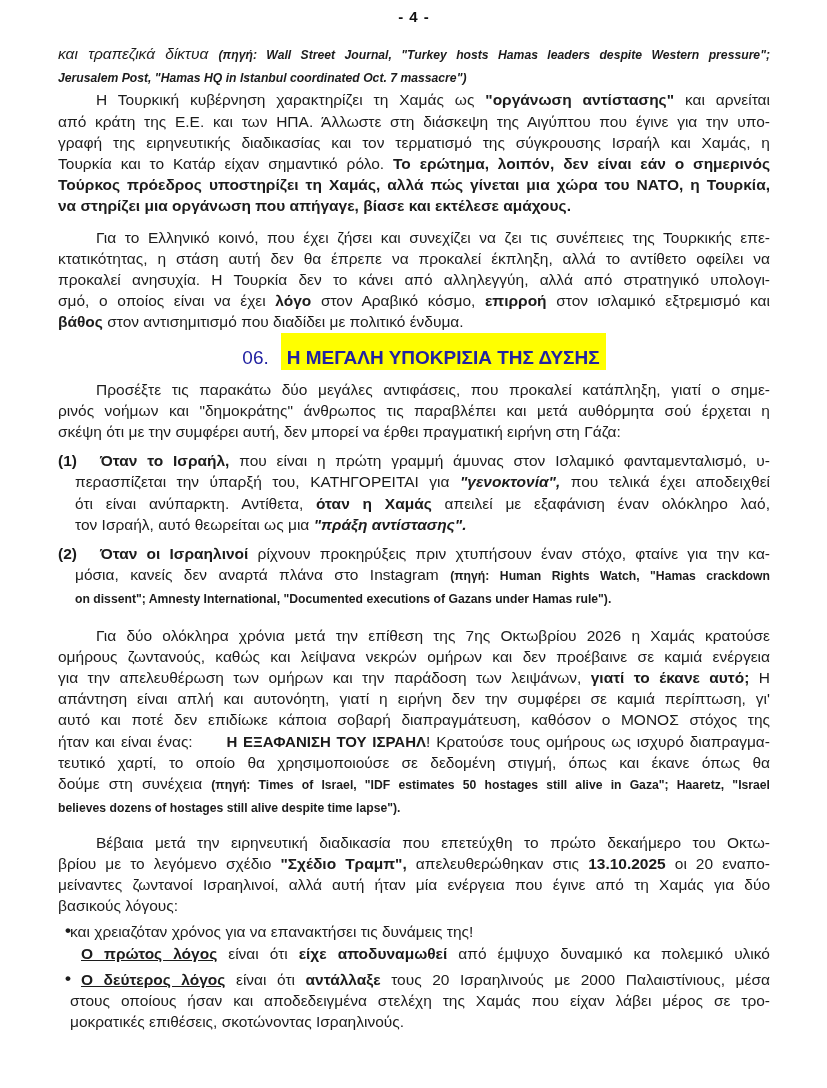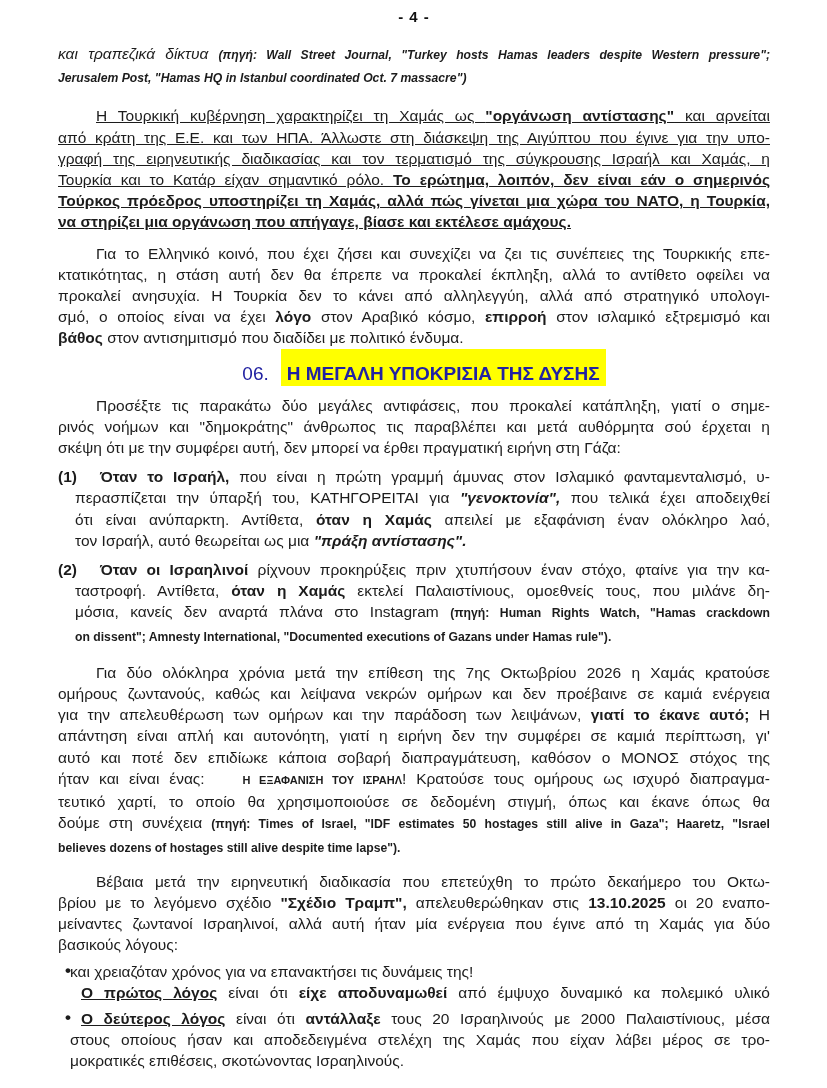--- a/index.html
+++ b/index.html
@@ -25,42 +25,42 @@
   }
   .line{
     line-height:21.2px;
     text-align:justify;
     text-align-last:justify;
     white-space:normal;
   }
   .line.last{text-align-last:left;}
   .block{margin-top:10px;}
   .block:first-child{margin-top:18px;font-style:italic;}
-  .para-turkish-government{margin-top:16px;text-decoration:underline;}
+  .para-turkish-government{margin-top:0;}
   .para-hostages{margin-top:14px;}
   .para-peace-deal{margin-top:12px;}
   .p .line.ind{text-indent:38px;}
   .numbered{position:relative;margin-left:17px;}
   .numbered .line.ind{text-indent:25px;}
   .num-label{
     position:absolute;left:-17px;top:0;
     font-weight:700;line-height:21.2px;
   }
   .numbered{margin-top:8px;}
   .bullet{position:relative;margin-left:12px;margin-top:5px;}
   .bullet .line.ind{text-indent:11px;}
   .dot{
     position:absolute;left:-5px;top:-1px;
     font-weight:700;line-height:21.2px;font-size:17px;
   }
   .run-b{font-weight:700;}
   .run-bi{font-weight:700;font-style:italic;}
   .run-bu{font-weight:700;text-decoration:underline;}
   .run-s{font-weight:700;font-size:12.2px;}
-  .run-bs{font-weight:700;font-size:11px;margin-left:28px;}
+  .run-bs{font-weight:700;font-size:15px;margin-left:28px;}
   .heading-block{
     margin:14px 0 8px 0;
     text-align:center;
     padding-left:20px;
   }
   .h-num{
     color:var(--heading-color,#2222a2);
     font-weight:400;
     font-size:19px;
     margin-right:12px;
@@ -107,21 +107,20 @@
       <div class="block numbered item-israel">
         <span class="num-label">(1)</span>
         <div class="line ind"><span class="run-b">Όταν το Ισραήλ,</span><span> που είναι η πρώτη γραμμή άμυνας στον Ισλαμικό φανταμενταλισμό, υ-</span></div>
         <div class="line"><span>περασπίζεται την ύπαρξή του, ΚΑΤΗΓΟΡΕΙΤΑΙ για </span><span class="run-bi">"γενοκτονία",</span><span> που τελικά έχει αποδειχθεί</span></div>
         <div class="line"><span>ότι είναι ανύπαρκτη. Αντίθετα, </span><span class="run-b">όταν η Χαμάς</span><span> απειλεί με εξαφάνιση έναν ολόκληρο λαό,</span></div>
         <div class="line last"><span>τον Ισραήλ, αυτό θεωρείται ως μια </span><span class="run-bi">"πράξη αντίστασης".</span></div>
       </div>
       <div class="block numbered item-israelis">
         <span class="num-label">(2)</span>
         <div class="line ind"><span class="run-b">Όταν οι Ισραηλινοί</span><span> ρίχνουν προκηρύξεις πριν χτυπήσουν έναν στόχο, φταίνε για την κα-</span></div>
-        <div class="line"><span>ταστροφή. Αντίθετα, </span><span class="run-b">όταν η Χαμάς</span><span> εκτελεί Παλαιστίνιους, ομοεθνείς τους, που μιλάνε δη-</span></div>
         <div class="line"><span>μόσια, κανείς δεν αναρτά πλάνα στο Instagram </span><span class="run-s">(πηγή: Human Rights Watch, "Hamas crackdown</span></div>
         <div class="line last"><span class="run-s">on dissent"; Amnesty International, "Documented executions of Gazans under Hamas rule").</span></div>
       </div>
       <div class="block p para-hostages">
         <div class="line ind"><span>Για δύο ολόκληρα χρόνια μετά την επίθεση της 7ης Οκτωβρίου 2026 η Χαμάς κρατούσε</span></div>
         <div class="line"><span>ομήρους ζωντανούς, καθώς και λείψανα νεκρών ομήρων και δεν προέβαινε σε καμιά ενέργεια</span></div>
         <div class="line"><span>για την απελευθέρωση των ομήρων και την παράδοση των λειψάνων, </span><span class="run-b">γιατί το έκανε αυτό;</span><span> Η</span></div>
         <div class="line"><span>απάντηση είναι απλή και αυτονόητη, γιατί η ειρήνη δεν την συμφέρει σε καμιά περίπτωση, γι'</span></div>
         <div class="line"><span>αυτό και ποτέ δεν επιδίωκε κάποια σοβαρή διαπραγμάτευση, καθόσον ο ΜΟΝΟΣ στόχος της</span></div>
         <div class="line"><span>ήταν και είναι ένας: </span><span class="run-bs">Η ΕΞΑΦΑΝΙΣΗ ΤΟΥ ΙΣΡΑΗΛ</span><span>! Κρατούσε τους ομήρους ως ισχυρό διαπραγμα-</span></div>

